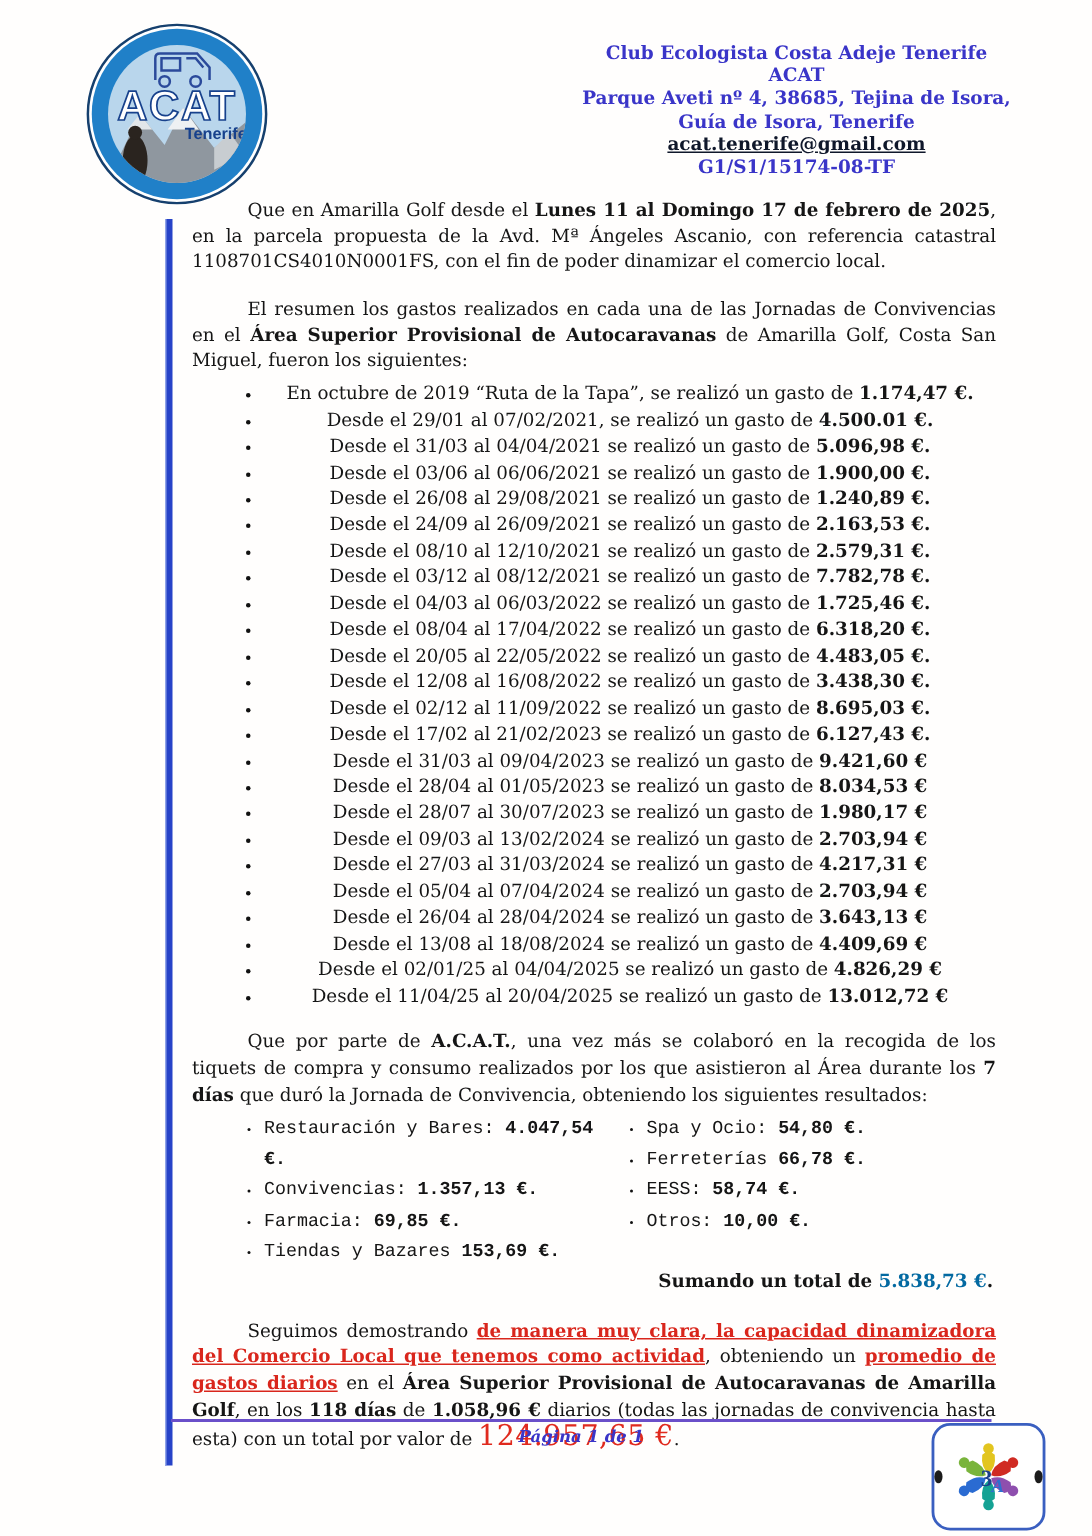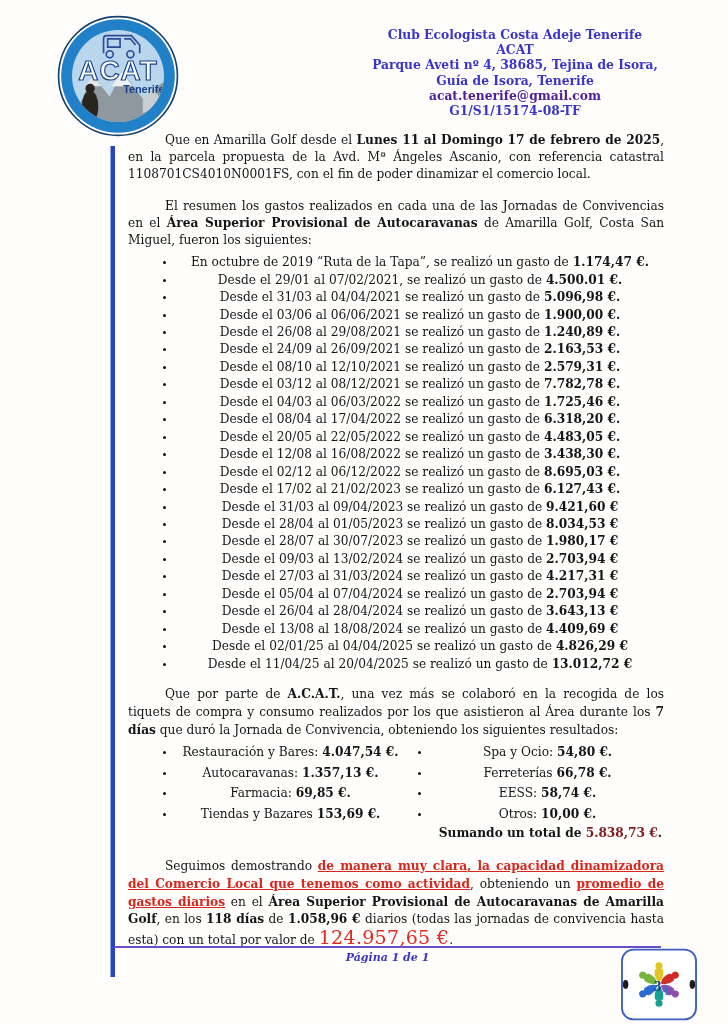--- a/index.html
+++ b/index.html
@@ -6,24 +6,24 @@
   body{
     width:728px;height:1024px;background:#ffffff;position:relative;
     font-family:"DejaVu Serif","Liberation Serif",serif;color:#151515;
     -webkit-font-smoothing:antialiased;
   }
   .page{position:absolute;inset:0;background:#fffefd;overflow:hidden;}
 
   
   .acat-logo{position:absolute;left:56px;top:14px;width:124px;height:124px;}
   .org{
-    position:absolute;left:330px;top:27px;width:370px;text-align:center;
+    position:absolute;left:346px;top:27px;width:370px;text-align:center;
     color:#3a35c8;font-weight:bold;font-size:12.3px;line-height:15.2px;
   }
-  .org a{color:#4c1d95;cursor:pointer;}
+  .org a{color:#0f172a;text-decoration:underline;cursor:pointer;}
 
   
   .vrule{position:absolute;left:110px;top:146px;width:4px;height:831px;
     background:#2743c8;border-left:1px solid #8fa3e8;}
 
   
   .content{
     position:absolute;left:128px;top:132px;width:536px;
     font-size:12.2px;line-height:17.2px;text-align:justify;
   }
@@ -34,26 +34,26 @@
 
   ul.expenses{
     margin:0 0 13px 0;padding:0 0 0 48px;list-style:disc outside;
     line-height:17.45px;text-align:center;
   }
   ul.expenses li::marker{color:#111;font-size:10px;}
 
   .p3{margin-bottom:3px !important;line-height:17.8px;}
 
   .cols{display:grid;grid-template-columns:277px 1fr;}
-  .cols ul{margin:0;padding:0 0 0 48px;list-style:disc outside;line-height:20.4px;text-align:center;}
+  .cols ul{margin:0;padding:0 0 0 48px;list-style:disc outside;line-height:20.4px;text-align:left;font-family:Liberation Mono, monospace;}
   .cols ul.right{padding-left:26px;}
   .cols ul li::marker{color:#111;font-size:10px;}
 
   .totalline{text-align:right;font-weight:bold;margin:1px 2px 16px 0;}
-  .red{color:#7f1d1d;}
+  .red{color:#0369a1;}
   .p4{line-height:17.6px;}
   .ru{color:#d9261c;font-weight:bold;text-decoration:underline;text-decoration-color:#d9261c;}
   .bignum{color:#e02a1e;font-weight:normal;font-size:19px;letter-spacing:.3px;}
 
   
   .footer-rule{position:absolute;left:114px;top:946px;width:547px;height:2px;background:#6a4fc9;}
   .footer-text{
     position:absolute;left:114px;top:951px;width:547px;text-align:center;
     color:#3a35c8;font-weight:bold;font-style:italic;font-size:11px;
   }
@@ -113,40 +113,40 @@
       <li><span>Desde el 31/03 al 04/04/2021 se realizó un gasto de </span><b>5.096,98 €.</b></li>
       <li><span>Desde el 03/06 al 06/06/2021 se realizó un gasto de </span><b>1.900,00 €.</b></li>
       <li><span>Desde el 26/08 al 29/08/2021 se realizó un gasto de </span><b>1.240,89 €.</b></li>
       <li><span>Desde el 24/09 al 26/09/2021 se realizó un gasto de </span><b>2.163,53 €.</b></li>
       <li><span>Desde el 08/10 al 12/10/2021 se realizó un gasto de </span><b>2.579,31 €.</b></li>
       <li><span>Desde el 03/12 al 08/12/2021 se realizó un gasto de </span><b>7.782,78 €.</b></li>
       <li><span>Desde el 04/03 al 06/03/2022 se realizó un gasto de </span><b>1.725,46 €.</b></li>
       <li><span>Desde el 08/04 al 17/04/2022 se realizó un gasto de </span><b>6.318,20 €.</b></li>
       <li><span>Desde el 20/05 al 22/05/2022 se realizó un gasto de </span><b>4.483,05 €.</b></li>
       <li><span>Desde el 12/08 al 16/08/2022 se realizó un gasto de </span><b>3.438,30 €.</b></li>
-      <li><span>Desde el 02/12 al 06/12/2022 se realizó un gasto de </span><b>8.695,03 €.</b></li>
+      <li><span>Desde el 02/12 al 11/09/2022 se realizó un gasto de </span><b>8.695,03 €.</b></li>
       <li><span>Desde el 17/02 al 21/02/2023 se realizó un gasto de </span><b>6.127,43 €.</b></li>
       <li><span>Desde el 31/03 al 09/04/2023 se realizó un gasto de </span><b>9.421,60 €</b></li>
       <li><span>Desde el 28/04 al 01/05/2023 se realizó un gasto de </span><b>8.034,53 €</b></li>
       <li><span>Desde el 28/07 al 30/07/2023 se realizó un gasto de </span><b>1.980,17 €</b></li>
       <li><span>Desde el 09/03 al 13/02/2024 se realizó un gasto de </span><b>2.703,94 €</b></li>
       <li><span>Desde el 27/03 al 31/03/2024 se realizó un gasto de </span><b>4.217,31 €</b></li>
       <li><span>Desde el 05/04 al 07/04/2024 se realizó un gasto de </span><b>2.703,94 €</b></li>
       <li><span>Desde el 26/04 al 28/04/2024 se realizó un gasto de </span><b>3.643,13 €</b></li>
       <li><span>Desde el 13/08 al 18/08/2024 se realizó un gasto de </span><b>4.409,69 €</b></li>
       <li><span>Desde el 02/01/25 al 04/04/2025 se realizó un gasto de </span><b>4.826,29 €</b></li>
       <li><span>Desde el 11/04/25 al 20/04/2025 se realizó un gasto de </span><b>13.012,72 €</b></li>
     </ul>
 
     <p class="p3"><span>Que por parte de </span><b>A.C.A.T.</b><span>, una vez más se colaboró en la recogida de los tiquets de compra y consumo realizados por los que asistieron al Área durante los </span><b>7 días</b><span> que duró la Jornada de Convivencia, obteniendo los siguientes resultados:</span></p>
 
     <div class="cols">
       <ul class="left">
         <li><span>Restauración y Bares: </span><b>4.047,54 €.</b></li>
-        <li><span>Autocaravanas: </span><b>1.357,13 €.</b></li>
+        <li><span>Convivencias: </span><b>1.357,13 €.</b></li>
         <li><span>Farmacia: </span><b>69,85 €.</b></li>
         <li><span>Tiendas y Bazares </span><b>153,69 €.</b></li>
       </ul>
       <ul class="right">
         <li><span>Spa y Ocio: </span><b>54,80 €.</b></li>
         <li><span>Ferreterías </span><b>66,78 €.</b></li>
         <li><span>EESS: </span><b>58,74 €.</b></li>
         <li><span>Otros: </span><b>10,00 €.</b></li>
       </ul>
     </div>

